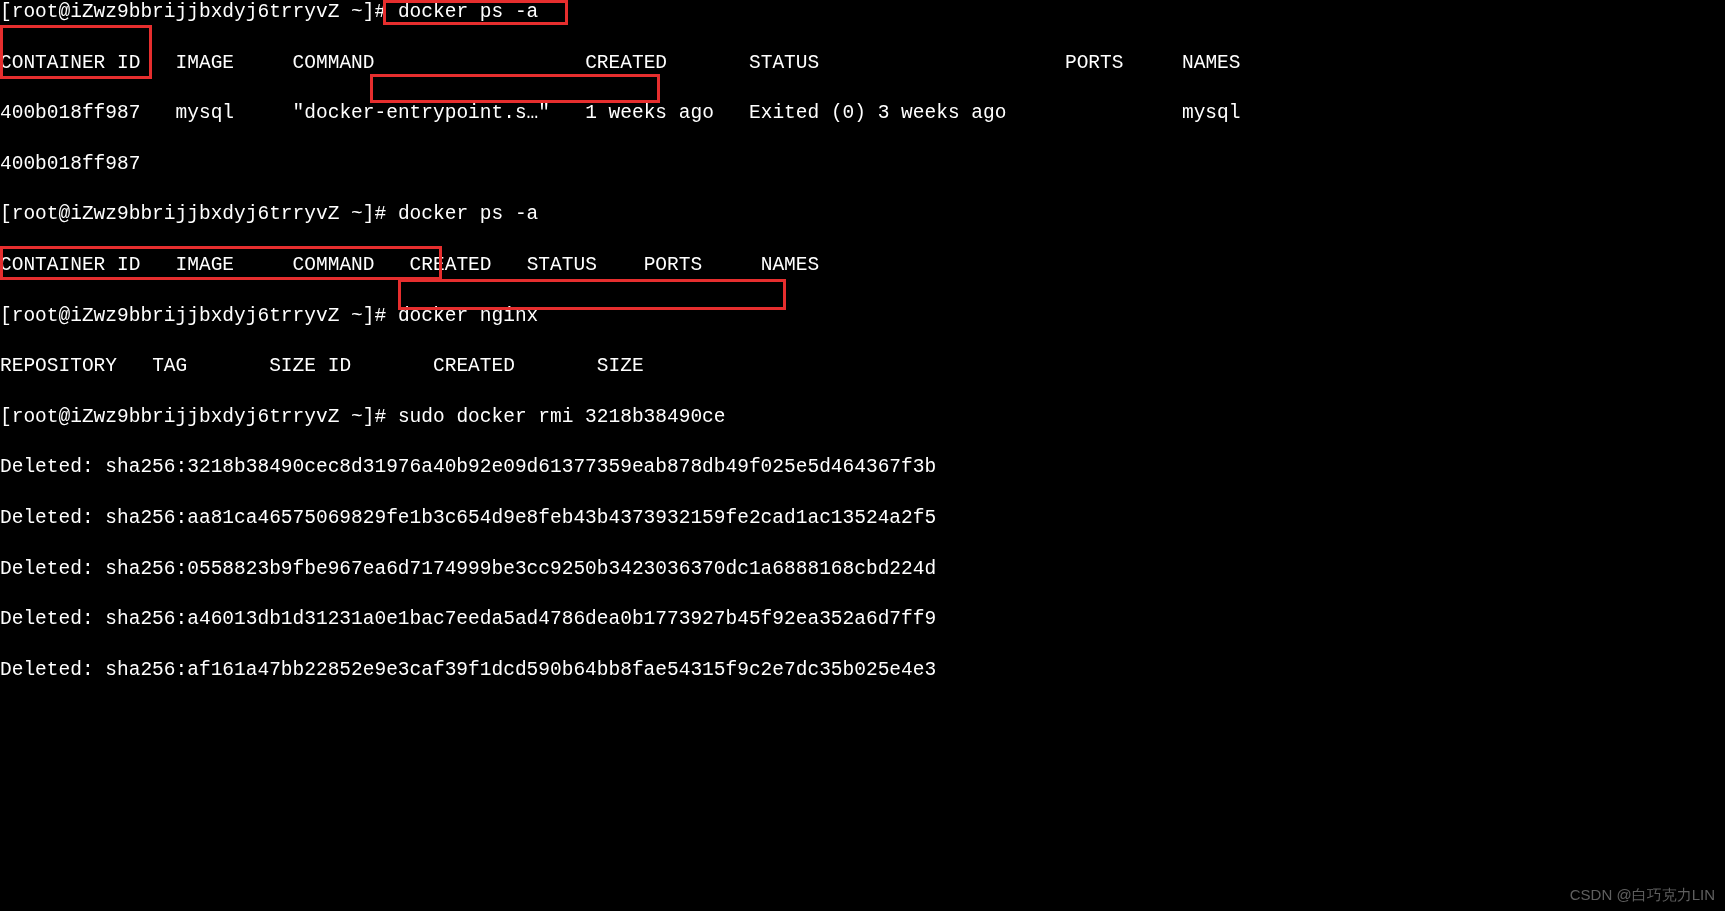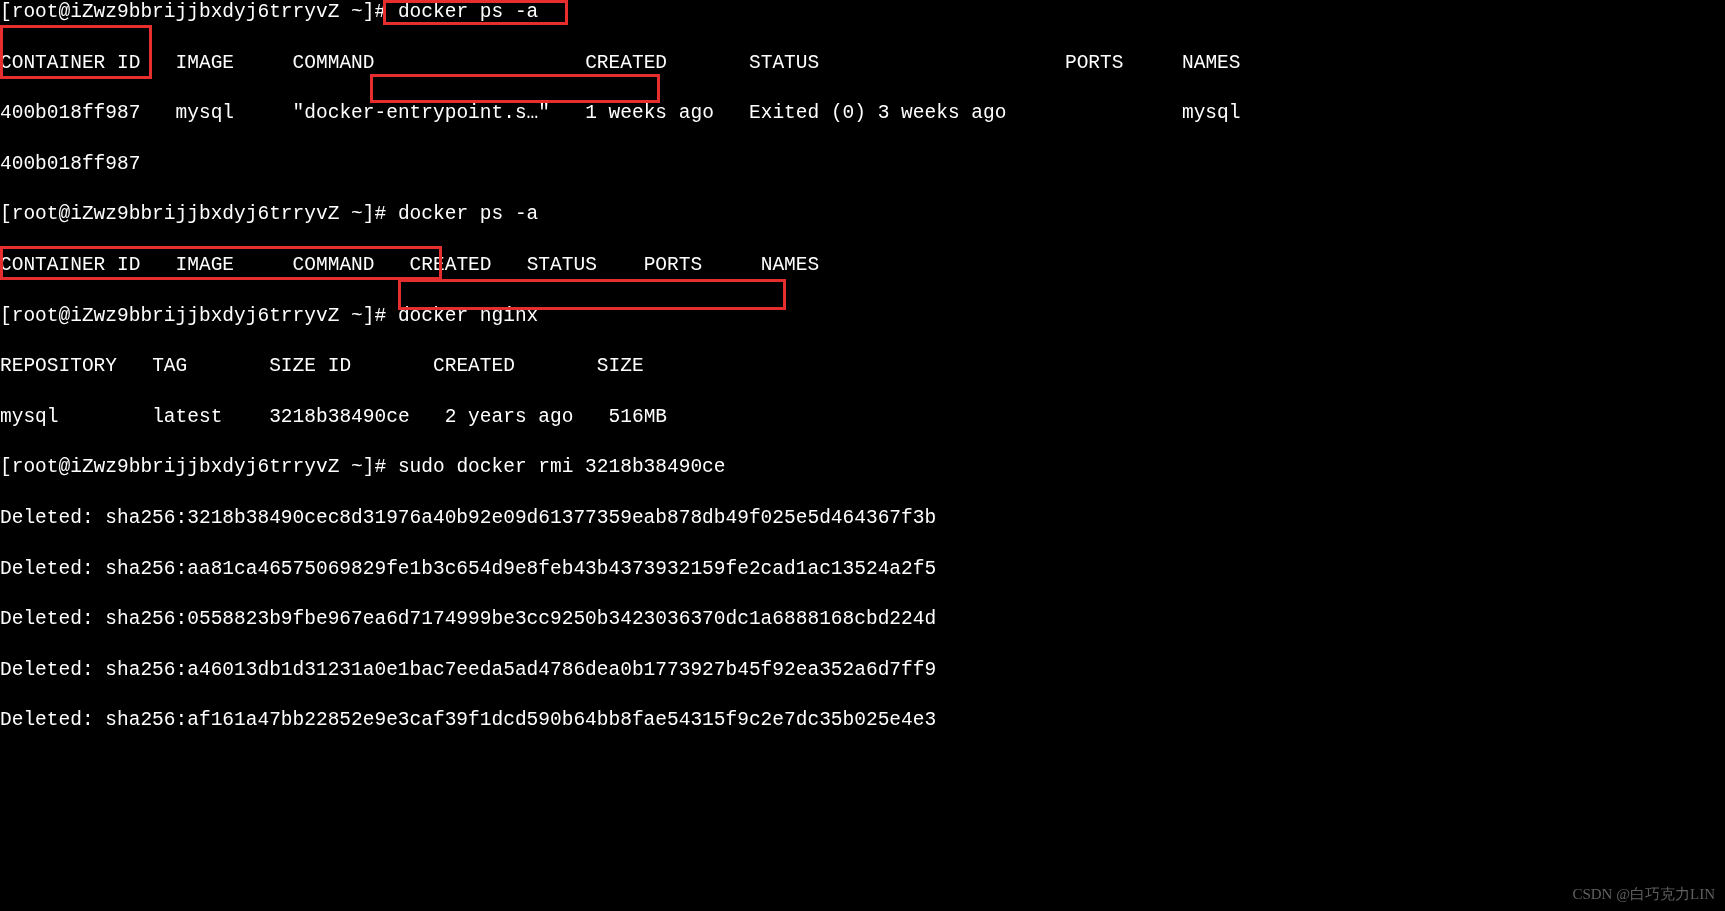--- a/index.html
+++ b/index.html
@@ -1,34 +1,33 @@
 <!DOCTYPE html>
 <html><head>
 <meta charset="utf-8">
 <style>
   html,body{margin:0;padding:0;background:#000;color:#fff;font-family:"Consolas","Courier New",monospace;font-size:19.5px;line-height:25.3px;width:1725px;height:911px;overflow:hidden;}
   pre{margin:0;white-space:pre;font-family:inherit;}
   .term{position:relative;padding:0;}
   .line{display:block;}
   .hl{position:absolute;border:3px solid #e62e2e;box-sizing:border-box;pointer-events:none;}
-  .watermark{position:absolute;bottom:4px;right:10px;color:#888;font-size:15px;font-family:Liberation Serif, serif;opacity:.7;}
+  .watermark{position:absolute;bottom:4px;right:10px;color:#888;font-size:15px;font-family:Liberation Sans, sans-serif;opacity:.7;}
 </style>
 </head>
 <body>
 
 <div class="term">
 <pre><span class="line"><span>[root@iZwz9bbrijjbxdyj6trryvZ ~]#</span> <span>docker ps -a</span></span>
 <span class="line"><span>CONTAINER ID</span>   <span>IMAGE</span>     <span>COMMAND</span>                  <span>CREATED</span>       <span>STATUS</span>                     <span>PORTS</span>     <span>NAMES</span></span>
 <span class="line"><span>400b018ff987</span>   <span>mysql</span>     <span>"docker-entrypoint.s…"</span>   <span>1 weeks ago</span>   <span>Exited (0) 3 weeks ago</span>               <span>mysql</span></span>
 <span class="line">400b018ff987</span>
 <span class="line"><span>[root@iZwz9bbrijjbxdyj6trryvZ ~]#</span> <span>docker ps -a</span></span>
 <span class="line"><span>CONTAINER ID</span>   <span>IMAGE</span>     <span>COMMAND</span>   <span>CREATED</span>   <span>STATUS</span>    <span>PORTS</span>     <span>NAMES</span></span>
 <span class="line"><span>[root@iZwz9bbrijjbxdyj6trryvZ ~]#</span> <span>docker nginx</span></span>
 <span class="line"><span>REPOSITORY</span>   <span>TAG</span>       <span>SIZE ID</span>       <span>CREATED</span>       <span>SIZE</span></span>
-<span class="line"><span>mysql</span>        <span>latest</span>    <span>3218b38490ce</span>   <span>2 years ago</span>   <span>516MB</span></span>
 <span class="line"><span>[root@iZwz9bbrijjbxdyj6trryvZ ~]#</span> <span>sudo docker rmi 3218b38490ce</span></span>
 <span class="line">Deleted: sha256:3218b38490cec8d31976a40b92e09d61377359eab878db49f025e5d464367f3b</span>
 <span class="line">Deleted: sha256:aa81ca46575069829fe1b3c654d9e8feb43b4373932159fe2cad1ac13524a2f5</span>
 <span class="line">Deleted: sha256:0558823b9fbe967ea6d7174999be3cc9250b3423036370dc1a6888168cbd224d</span>
 <span class="line">Deleted: sha256:a46013db1d31231a0e1bac7eeda5ad4786dea0b1773927b45f92ea352a6d7ff9</span>
 <span class="line">Deleted: sha256:af161a47bb22852e9e3caf39f1dcd590b64bb8fae54315f9c2e7dc35b025e4e3</span>
 
 
 
 

